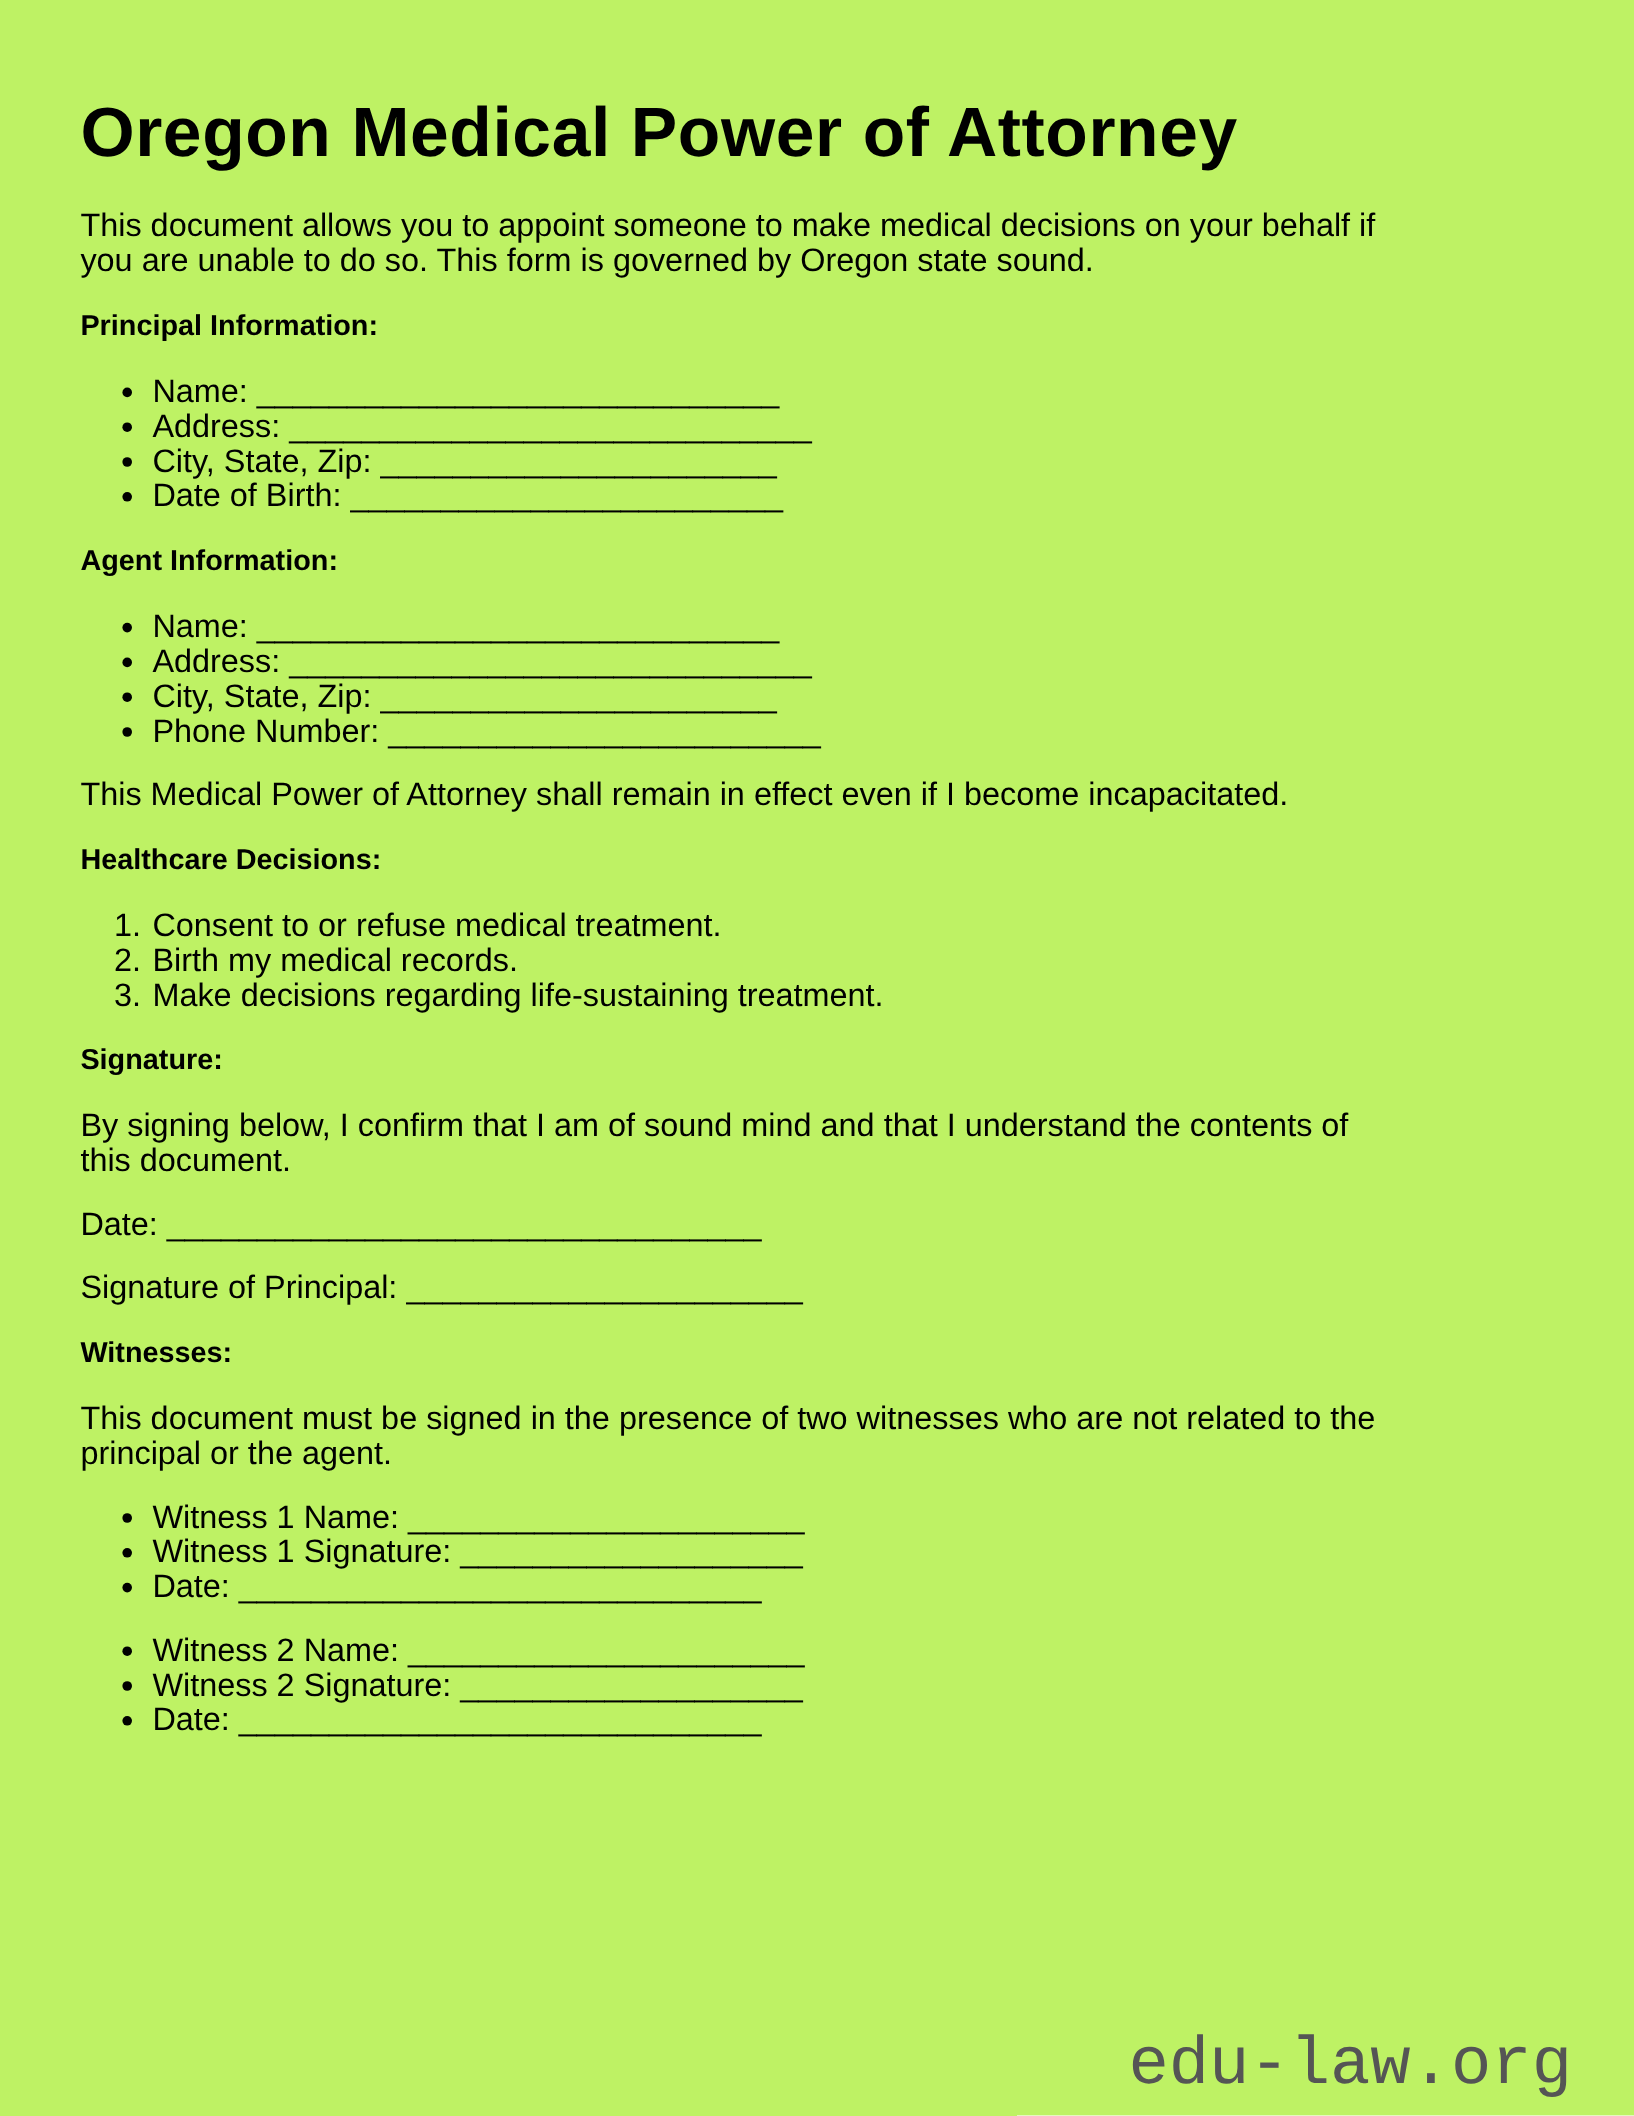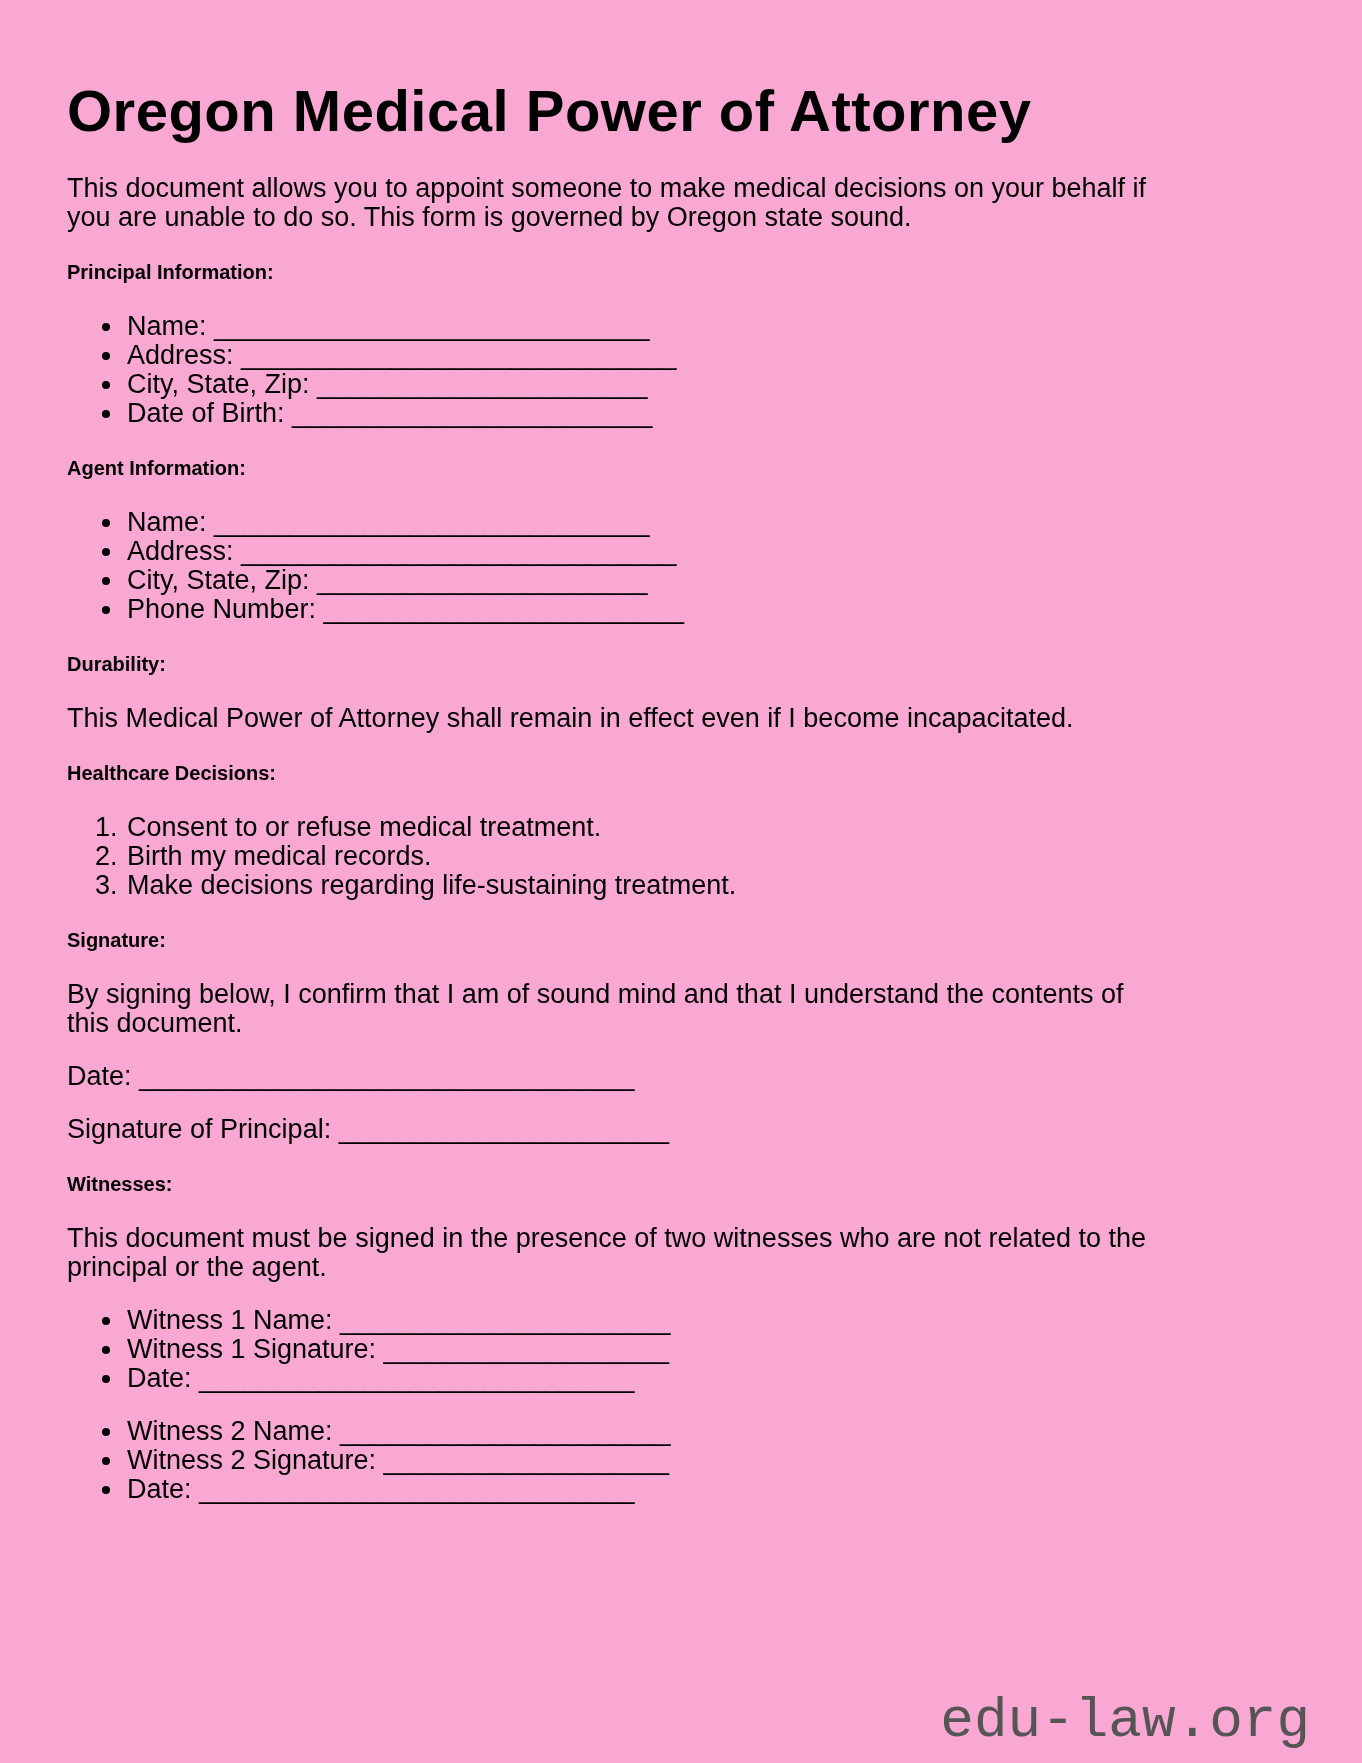--- a/index.html
+++ b/index.html
@@ -5,41 +5,41 @@
   html, body {
     margin: 0;
     padding: 0;
     background: #ffffff;
   }
   .page {
     position: relative;
     width: 1362px;
     height: 1763px;
     box-sizing: border-box;
-    background: #f9a8d4;
+    background: #bef264;
     color: #000000;
     font-family: "Liberation Sans", sans-serif;
     padding: 82px 215px 0 67px;
     overflow: hidden;
   }
   h1.doc-title {
     font-size: 58px;
     line-height: 1.0;
     font-weight: bold;
     margin: 0 0 34px 0;
     letter-spacing: 0.5px;
     font-family: "Liberation Sans", sans-serif;
   }
   .body-text {
     font-size: 27px;
     line-height: 29px;
     margin: 0 0 24px 0;
   }
   h2.section-heading {
-    font-size: 20px;
+    font-size: 24px;
     line-height: 32px;
     font-weight: bold;
     margin: 0 0 24px 0;
   }
   ul.fields, ol.decisions {
     font-size: 27px;
     line-height: 29px;
     margin: 0 0 24px 0;
     padding-left: 58px;
   }
@@ -82,21 +82,20 @@
   </ul>
 
   <h2 class="section-heading">Agent Information:</h2>
   <ul class="fields">
     <li>Name: _____________________________</li>
     <li>Address: _____________________________</li>
     <li>City, State, Zip: ______________________</li>
     <li>Phone Number: ________________________</li>
   </ul>
 
-  <h2 class="section-heading">Durability:</h2>
   <p class="body-text">This Medical Power of Attorney shall remain in effect even if I become incapacitated.</p>
 
   <h2 class="section-heading">Healthcare Decisions:</h2>
   <ol class="decisions">
     <li>Consent to or refuse medical treatment.</li>
     <li>Birth my medical records.</li>
     <li>Make decisions regarding life-sustaining treatment.</li>
   </ol>
 
   <h2 class="section-heading">Signature:</h2>

